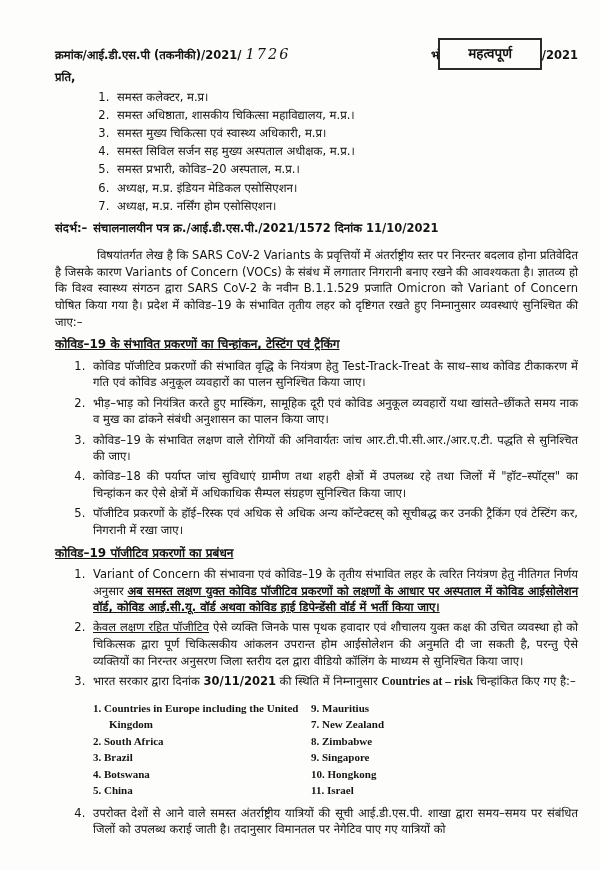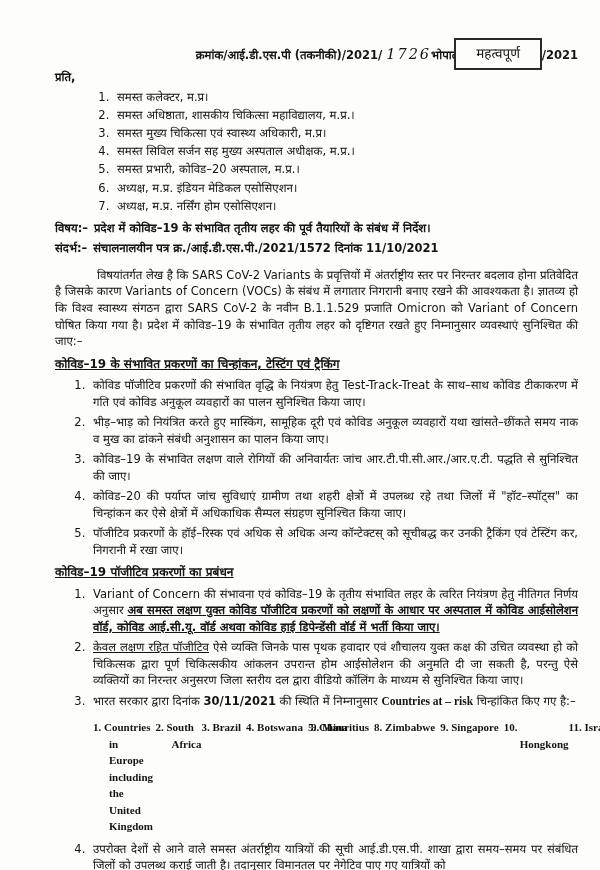--- a/index.html
+++ b/index.html
@@ -20,28 +20,28 @@
     text-align:center;
     font-weight:bold;
     font-size:13.5px;
     line-height:1.3;
     margin-right:150px;
   }
   .stamp{
     position:absolute;
     top:38px;right:58px;
     border:2px solid #2a2a2a;
-    padding:4px 20px;
-    font-weight:normal;
+    padding:4px 28px;
+    font-weight:bold;
     font-size:13.5px;
     background:#fdfdfb;
   }
   .refrow{
     display:flex;
-    justify-content:flex-end;
+    justify-content:space-between;
     align-items:baseline;
     font-weight:bold;
     margin-top:10px;
   }
   .hand{
     font-family:"DejaVu Serif", serif;
     font-style:italic;
     font-size:14.5px;
     letter-spacing:2px;
     font-weight:normal;
@@ -80,21 +80,21 @@
   .serif{font-family:"Liberation Serif", serif;}
   .countries{
     display:flex;
     margin:10px 0 6px 0;
     font-family:"Liberation Serif", serif;
     font-weight:bold;
     font-size:11px;
     line-height:1.5;
     text-align:left;
   }
-  .ccol{display:flex;flex-direction:row;}
+  .ccol{display:flex;flex-direction:column;}
   .ccol.left{width:218px;}
   .ccol.right{width:180px;}
   .ccol div{
     padding-left:16px;
     text-indent:-16px;
   }
 </style>
 </head>
 <body>
 
@@ -113,50 +113,50 @@
   <ol class="recipients">
     <li>समस्त कलेक्टर, म.प्र।</li>
     <li>समस्त अधिष्ठाता, शासकीय चिकित्सा महाविद्यालय, म.प्र.।</li>
     <li>समस्त मुख्य चिकित्सा एवं स्वास्थ्य अधिकारी, म.प्र।</li>
     <li>समस्त सिविल सर्जन सह मुख्य अस्पताल अधीक्षक, म.प्र.।</li>
     <li>समस्त प्रभारी, कोविड–20 अस्पताल, म.प्र.।</li>
     <li>अध्यक्ष, म.प्र. इंडियन मेडिकल एसोसिएशन।</li>
     <li>अध्यक्ष, म.प्र. नर्सिंग होम एसोसिएशन।</li>
   </ol>
 
-  <div class="subjline"><span class="lbl">विषय:–</span><span>प्रदेश में कोविड–19 के संभावित तृतीय लहर की पूर्व तैयारियों के संबंध में निर्देश।</span></div>
   <div class="subjline"><span class="lbl">संदर्भ:–</span><span>संचालनालयीन पत्र क्र./आई.डी.एस.पी./2021/1572 दिनांक 11/10/2021</span></div>
 
   <p class="intro">विषयांतर्गत लेख है कि SARS CoV-2 Variants के प्रवृत्तियों में अंतर्राष्ट्रीय स्तर पर निरन्तर बदलाव होना प्रतिवेदित है जिसके कारण Variants of Concern (VOCs) के संबंध में लगातार निगरानी बनाए रखने की आवश्यकता है। ज्ञातव्य हो कि विश्व स्वास्थ्य संगठन द्वारा SARS CoV-2 के नवीन B.1.1.529 प्रजाति Omicron को Variant of Concern घोषित किया गया है। प्रदेश में कोविड–19 के संभावित तृतीय लहर को दृष्टिगत रखते हुए निम्नानुसार व्यवस्थाएं सुनिश्चित की जाए:–</p>
 
   <div class="sechead">कोविड–19 के संभावित प्रकरणों का चिन्हांकन, टेस्टिंग एवं ट्रैकिंग</div>
   <ol class="dir">
     <li>कोविड पॉजीटिव प्रकरणों की संभावित वृद्धि के नियंत्रण हेतु Test-Track-Treat के साथ–साथ कोविड टीकाकरण में गति एवं कोविड अनुकूल व्यवहारों का पालन सुनिश्चित किया जाए।</li>
     <li>भीड़–भाड़ को नियंत्रित करते हुए मास्किंग, सामूहिक दूरी एवं कोविड अनुकूल व्यवहारों यथा खांसते–छींकते समय नाक व मुख का ढांकने संबंधी अनुशासन का पालन किया जाए।</li>
     <li>कोविड–19 के संभावित लक्षण वाले रोगियों की अनिवार्यतः जांच आर.टी.पी.सी.आर./आर.ए.टी. पद्धति से सुनिश्चित की जाए।</li>
-    <li>कोविड–20 की पर्याप्त जांच सुविधाएं ग्रामीण तथा शहरी क्षेत्रों में उपलब्ध रहे तथा जिलों में "हॉट–स्पॉट्स" का चिन्हांकन कर ऐसे क्षेत्रों में अधिकाधिक सैम्पल संग्रहण सुनिश्चित किया जाए।</li>
+    <li>कोविड–18 की पर्याप्त जांच सुविधाएं ग्रामीण तथा शहरी क्षेत्रों में उपलब्ध रहे तथा जिलों में "हॉट–स्पॉट्स" का चिन्हांकन कर ऐसे क्षेत्रों में अधिकाधिक सैम्पल संग्रहण सुनिश्चित किया जाए।</li>
     <li>पॉजीटिव प्रकरणों के हॉई–रिस्क एवं अधिक से अधिक अन्य कॉन्टेक्टस् को सूचीबद्ध कर उनकी ट्रैकिंग एवं टेस्टिंग कर, निगरानी में रखा जाए।</li>
   </ol>
 
   <div class="sechead">कोविड–19 पॉजीटिव प्रकरणों का प्रबंधन</div>
   <ol class="dir">
     <li><span>Variant of Concern की संभावना एवं कोविड–19 के तृतीय संभावित लहर के त्वरित नियंत्रण हेतु नीतिगत निर्णय अनुसार </span><span class="bu">अब समस्त लक्षण युक्त कोविड पॉजीटिव प्रकरणों को लक्षणों के आधार पर अस्पताल में कोविड आईसोलेशन वॉर्ड, कोविड आई.सी.यू. वॉर्ड अथवा कोविड हाई डिपेन्डेंसी वॉर्ड में भर्ती किया जाए।</span></li>
     <li><span class="ul">केवल लक्षण रहित पॉजीटिव</span><span> ऐसे व्यक्ति जिनके पास पृथक हवादार एवं शौचालय युक्त कक्ष की उचित व्यवस्था हो को चिकित्सक द्वारा पूर्ण चिकित्सकीय आंकलन उपरान्त होम आईसोलेशन की अनुमति दी जा सकती है, परन्तु ऐसे व्यक्तियों का निरन्तर अनुसरण जिला स्तरीय दल द्वारा वीडियो कॉलिंग के माध्यम से सुनिश्चित किया जाए।</span></li>
     <li>
       <span>भारत सरकार द्वारा दिनांक </span><span class="b">30/11/2021</span><span> की स्थिति में निम्नानुसार </span><span class="b serif">Countries at – risk</span><span> चिन्हांकित किए गए है:–</span>
       <div class="countries">
         <div class="ccol left">
           <div>1. Countries in Europe including the United Kingdom</div>
           <div>2. South Africa</div>
           <div>3. Brazil</div>
           <div>4. Botswana</div>
           <div>5. China</div>
         </div>
         <div class="ccol right">
           <div>9. Mauritius</div>
+          <div>7. New Zealand</div>
           <div>8. Zimbabwe</div>
           <div>9. Singapore</div>
           <div>10. Hongkong</div>
           <div>11. Israel</div>
         </div>
       </div>
     </li>
     <li>उपरोक्त देशों से आने वाले समस्त अंतर्राष्ट्रीय यात्रियों की सूची आई.डी.एस.पी. शाखा द्वारा समय–समय पर संबंधित जिलों को उपलब्ध कराई जाती है। तदानुसार विमानतल पर नेगेटिव पाए गए यात्रियों को</li>
   </ol>
 

